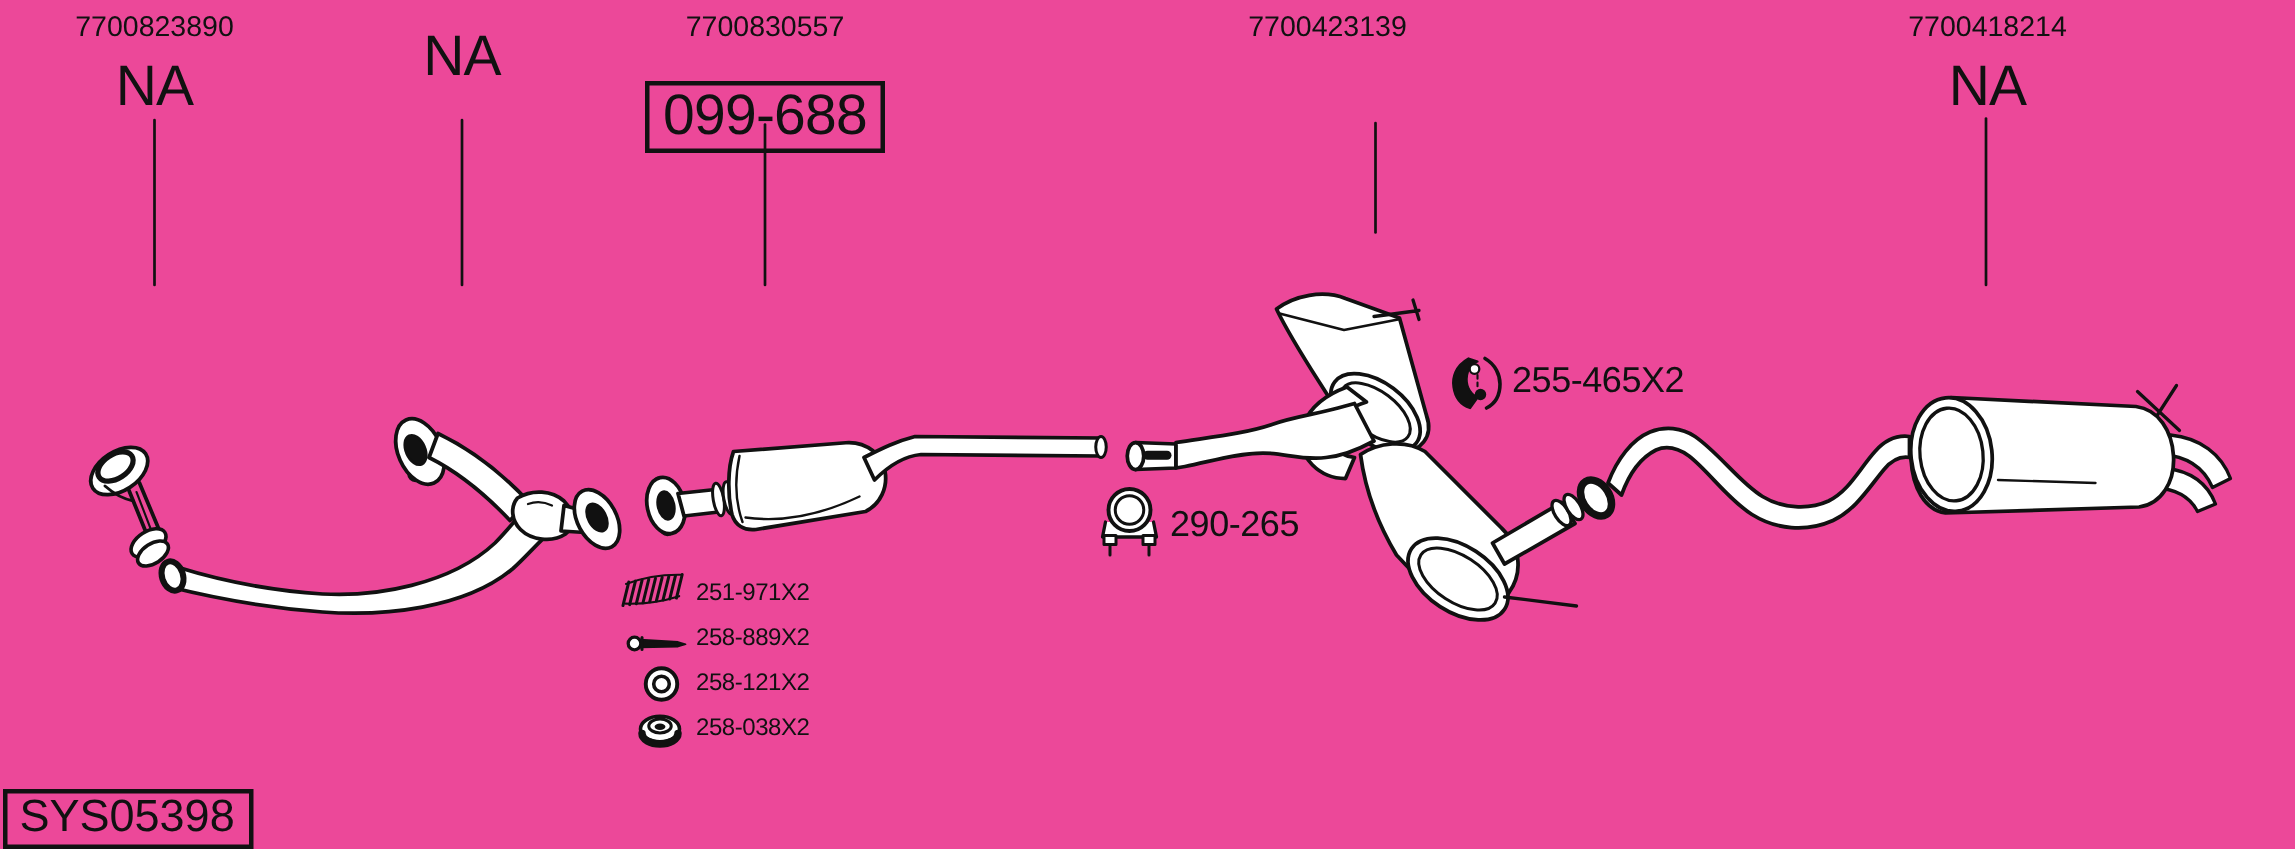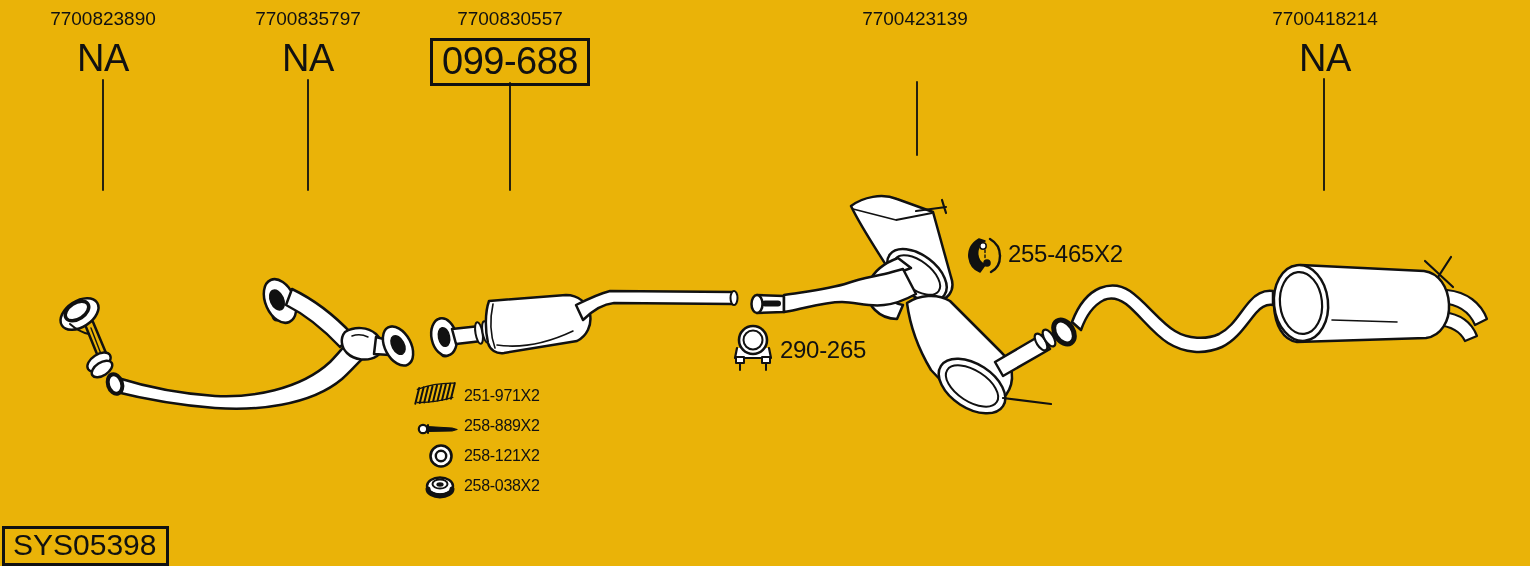--- a/index.html
+++ b/index.html
@@ -1,49 +1,48 @@
 <!DOCTYPE html>
 <html><head>
 <meta charset="utf-8">
 <style>
   html,body{margin:0;padding:0;background:#fff;}
   .stage{
-    position:relative;width:1530px;height:566px;background:#eab308;
+    position:relative;width:1530px;height:566px;background:#ec4899;
     font-family:"Liberation Sans", sans-serif;color:#111;overflow:hidden;
   }
   .col{position:absolute;top:9px;width:240px;text-align:center;}
   .oe{font-size:19px;line-height:20px;letter-spacing:0;}
   .code{font-size:38px;line-height:40px;margin-top:9px;letter-spacing:-0.5px;}
-  .code .box{display:inline-block;border:3px solid #111;padding:0 9px 2px 9px;}
+  .code .box{display:inline-block;border:3px solid #111;padding:0 9px 2px 9px;margin-top:16px;}
   .hw-label{position:absolute;left:464px;font-size:16px;line-height:26px;letter-spacing:-0.3px;}
   .callout-label{position:absolute;font-size:24px;line-height:26px;letter-spacing:-0.3px;}
   .sys-badge{
     position:absolute;left:2px;top:526px;border:3px solid #111;
     font-size:30px;line-height:32px;padding:0 10px 2px 8px;letter-spacing:0;
   }
   svg.art{position:absolute;left:0;top:0;}
 </style>
 </head>
 <body>
 
 <div class="stage">
 
   <div class="col" style="left:-17px">
     <div class="oe">7700823890</div>
     <div class="code">NA</div>
   </div>
   <div class="col" style="left:188px">
-    <div class="oe">7700835797</div>
     <div class="code">NA</div>
   </div>
   <div class="col" style="left:390px">
     <div class="oe">7700830557</div>
     <div class="code"><span class="box">099-688</span></div>
   </div>
-  <div class="col" style="left:795px">
+  <div class="col" style="left:765px">
     <div class="oe">7700423139</div>
   </div>
   <div class="col" style="left:1205px">
     <div class="oe">7700418214</div>
     <div class="code">NA</div>
   </div>
 
   <div class="callout-label" style="left:1008px;top:241px">255-465X2</div>
   <div class="callout-label" style="left:780px;top:337px">290-265</div>
 

